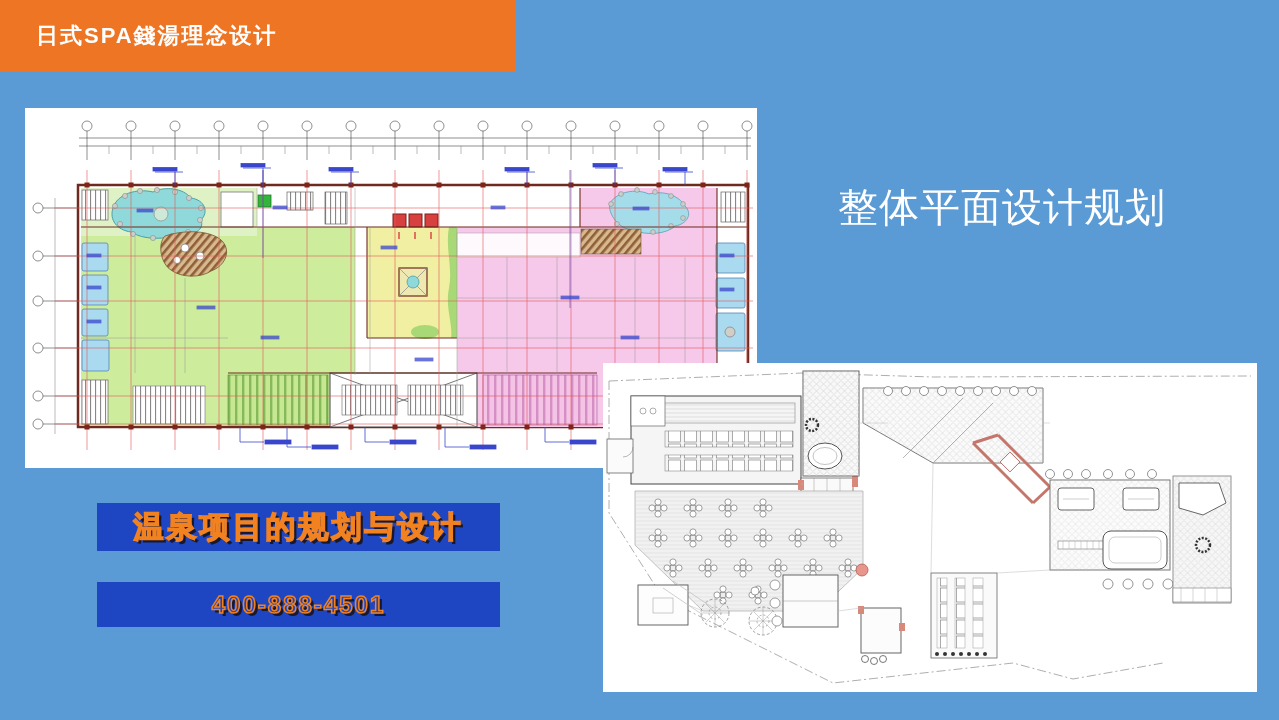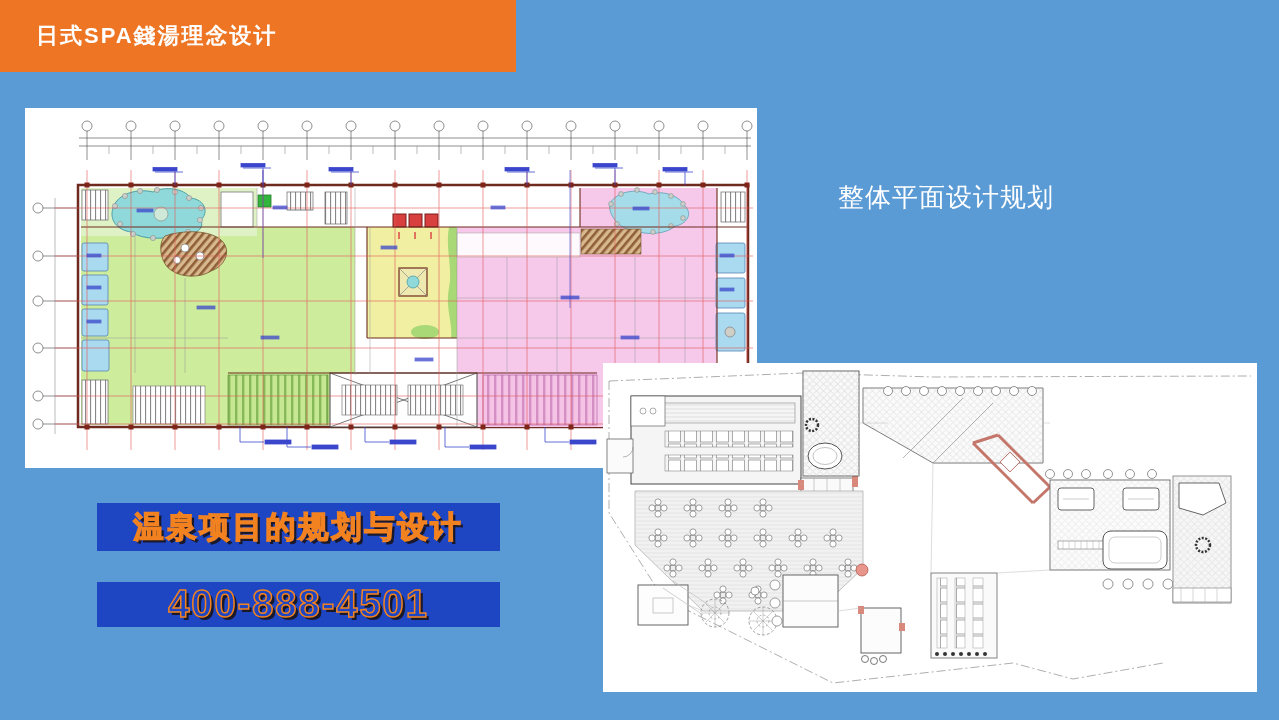--- a/index.html
+++ b/index.html
@@ -10,21 +10,21 @@
   .title-banner{
     position:absolute;left:0;top:0;width:516px;height:72px;
     background:#EE7524;display:flex;align-items:center;
     padding-left:36px;box-sizing:border-box;
   }
   .title-banner .txt{
     color:#FFFFFF;font-size:22px;font-weight:bold;letter-spacing:2px;white-space:nowrap;
   }
   .section-title{
     position:absolute;left:838px;top:180px;color:#FFFFFF;
-    font-size:26px;letter-spacing:1px;white-space:nowrap;
+    font-size:40px;letter-spacing:1px;white-space:nowrap;
   }
   .figure-main{
     position:absolute;left:25px;top:108px;width:732px;height:360px;
     background:#FFFFFF;z-index:1;
   }
   .figure-secondary{
     position:absolute;left:603px;top:363px;width:654px;height:329px;
     background:#FFFFFF;z-index:2;
   }
   .banner{
@@ -33,21 +33,21 @@
   }
   .banner.promo{top:503px;height:48px;}
   .banner.phone{top:582px;height:45px;}
   .wordart{
     font-weight:bold;color:#1E46C3;
     -webkit-text-stroke:1.5px #F28220;
     text-shadow:3px 3px 0 rgba(25,12,0,0.78);
     white-space:nowrap;
   }
   .banner.promo .wordart{font-size:30px;letter-spacing:3px;text-align:center;}
-  .banner.phone .wordart{font-size:38px;letter-spacing:2px;}
+  .banner.phone .wordart{font-size:24px;letter-spacing:2px;}
   svg{display:block;}
 </style>
 </head>
 <body>
 
 <div class="slide">
 
   <div class="title-banner">
     <span class="txt">日式SPA錢湯理念设计</span>
   </div>

